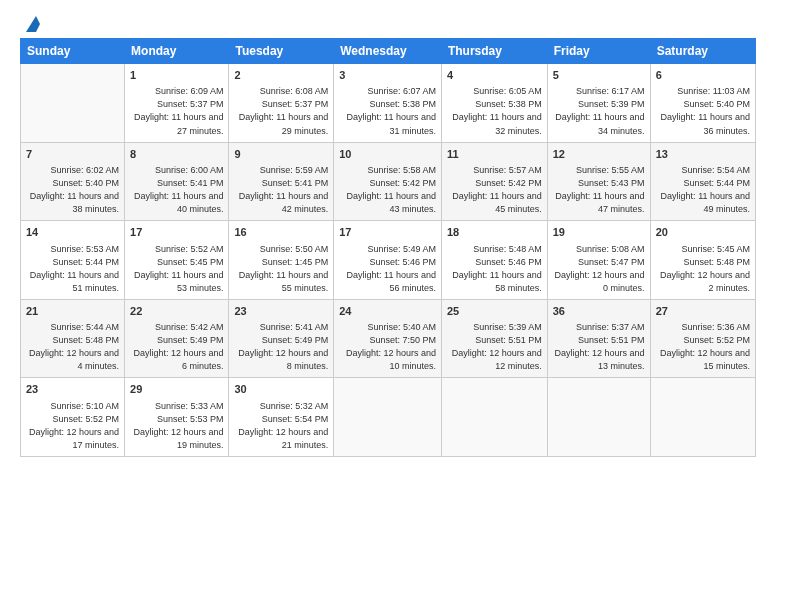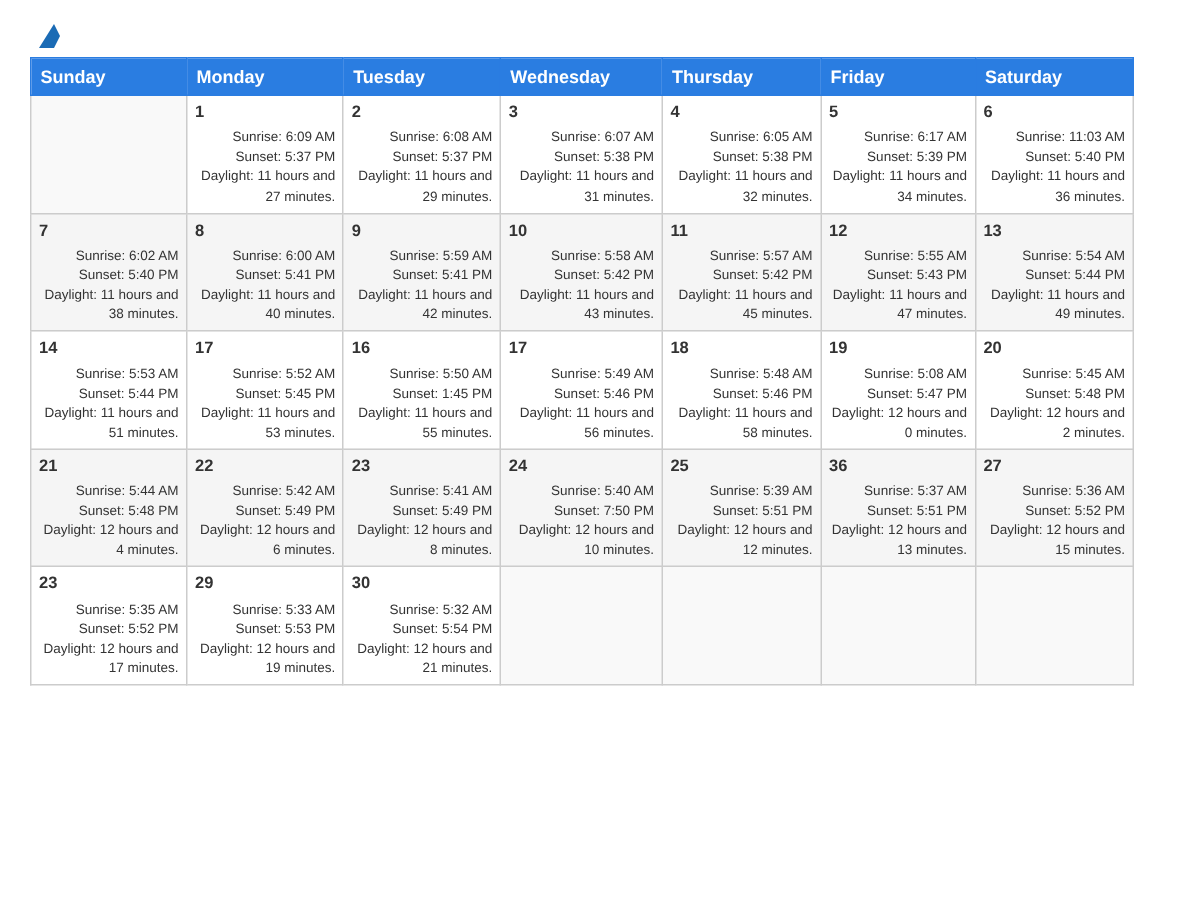--- a/index.html
+++ b/index.html
@@ -311,21 +311,21 @@
             <span class="day-num">27</span>
             <div class="cell-info">Sunrise: 5:36 AM
 Sunset: 5:52 PM
 Daylight: 12 hours
 and 15 minutes.</div>
           </td>
         </tr>
         <tr>
           <td>
             <span class="day-num">23</span>
-            <div class="cell-info">Sunrise: 5:35 AM
+            <div class="cell-info">Sunrise: 5:10 AM
 Sunset: 5:52 PM
 Daylight: 12 hours
 and 17 minutes.</div>
           </td>
           <td>
             <span class="day-num">29</span>
             <div class="cell-info">Sunrise: 5:33 AM
 Sunset: 5:53 PM
 Daylight: 12 hours
 and 19 minutes.</div>

